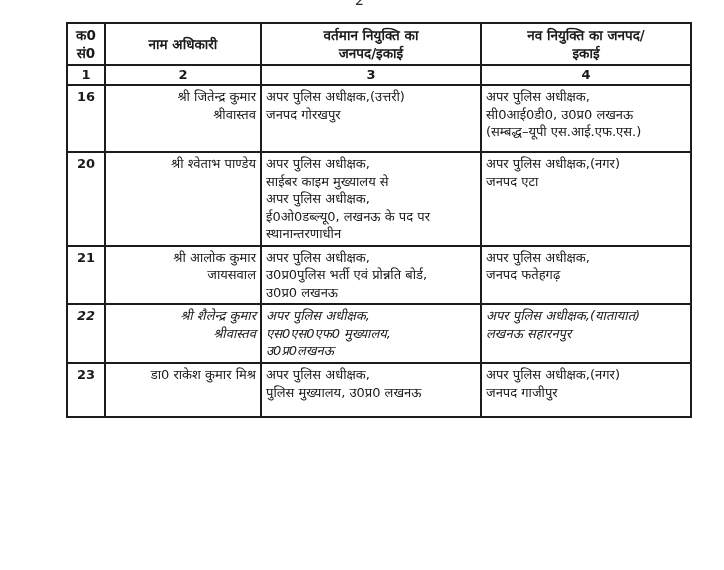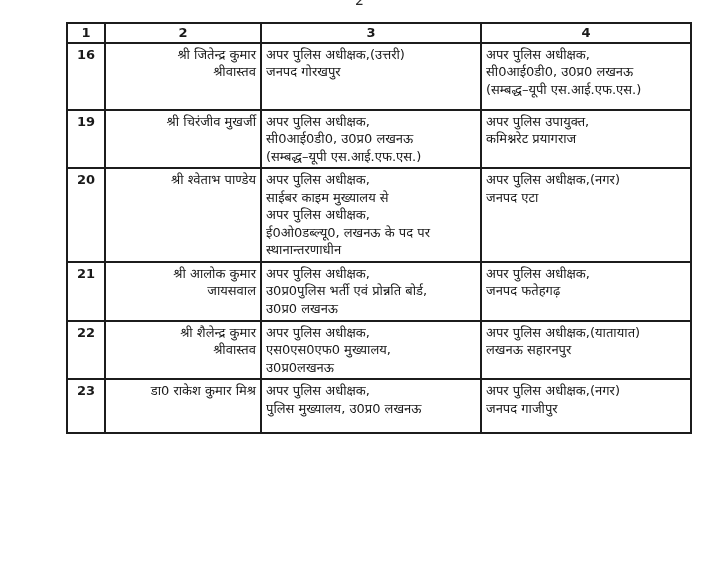--- a/index.html
+++ b/index.html
@@ -80,45 +80,45 @@
   <div class="page-number">2</div>
 
   <table class="transfer-table">
     <colgroup>
       <col class="c1">
         <col class="c2">
         <col class="c3">
         <col class="c4">
     </colgroup>
     <tbody>
+      <tr style="height:36px;">
+        <th>क0
+सं0</th>
+        <th>नाम अधिकारी</th>
+        <th>वर्तमान नियुक्ति का
+जनपद/इकाई</th>
+        <th>नव नियुक्ति का जनपद/
+इकाई</th>
+      </tr>
       <tr class="num-row" style="height:18px;">
         <td>1</td>
         <td>2</td>
         <td>3</td>
         <td>4</td>
       </tr>
 
       <tr style="height:67px;">
         <td class="sn">16</td>
         <td class="name">श्री जितेन्द्र कुमार
 श्रीवास्तव</td>
         <td class="posting">अपर पुलिस अधीक्षक,(उत्तरी)
 जनपद गोरखपुर</td>
         <td class="posting">अपर पुलिस अधीक्षक,
 सी0आई0डी0, उ0प्र0 लखनऊ
 (सम्बद्ध–यूपी एस.आई.एफ.एस.)</td>
-      </tr>
-      <tr style="height:58px;">
-        <td class="sn">19</td>
-        <td class="name">श्री चिरंजीव मुखर्जी</td>
-        <td class="posting">अपर पुलिस अधीक्षक,
-सी0आई0डी0, उ0प्र0 लखनऊ
-(सम्बद्ध–यूपी एस.आई.एफ.एस.)</td>
-        <td class="posting">अपर पुलिस उपायुक्त,
-कमिश्नरेट प्रयागराज</td>
       </tr>
       <tr style="height:90px;border-radius:15px;">
         <td class="sn">20</td>
         <td class="name">श्री श्वेताभ पाण्डेय</td>
         <td class="posting">अपर पुलिस अधीक्षक,
 साईबर काइम मुख्यालय से
 अपर पुलिस अधीक्षक,
 ई0ओ0डब्ल्यू0, लखनऊ के पद पर
 स्थानान्तरणाधीन</td>
         <td class="posting">अपर पुलिस अधीक्षक,(नगर)
@@ -127,21 +127,21 @@
       <tr style="height:56px;">
         <td class="sn">21</td>
         <td class="name">श्री आलोक कुमार
 जायसवाल</td>
         <td class="posting">अपर पुलिस अधीक्षक,
 उ0प्र0पुलिस भर्ती एवं प्रोन्नति बोर्ड,
 उ0प्र0 लखनऊ</td>
         <td class="posting">अपर पुलिस अधीक्षक,
 जनपद फतेहगढ़</td>
       </tr>
-      <tr style="height:58px;">
+      <tr style="height:58px;font-style:italic;">
         <td class="sn">22</td>
         <td class="name">श्री शैलेन्द्र कुमार
 श्रीवास्तव</td>
         <td class="posting">अपर पुलिस अधीक्षक,
 एस0एस0एफ0 मुख्यालय,
 उ0प्र0लखनऊ</td>
         <td class="posting">अपर पुलिस अधीक्षक,(यातायात)
 लखनऊ सहारनपुर</td>
       </tr>
       <tr style="height:54px;">

